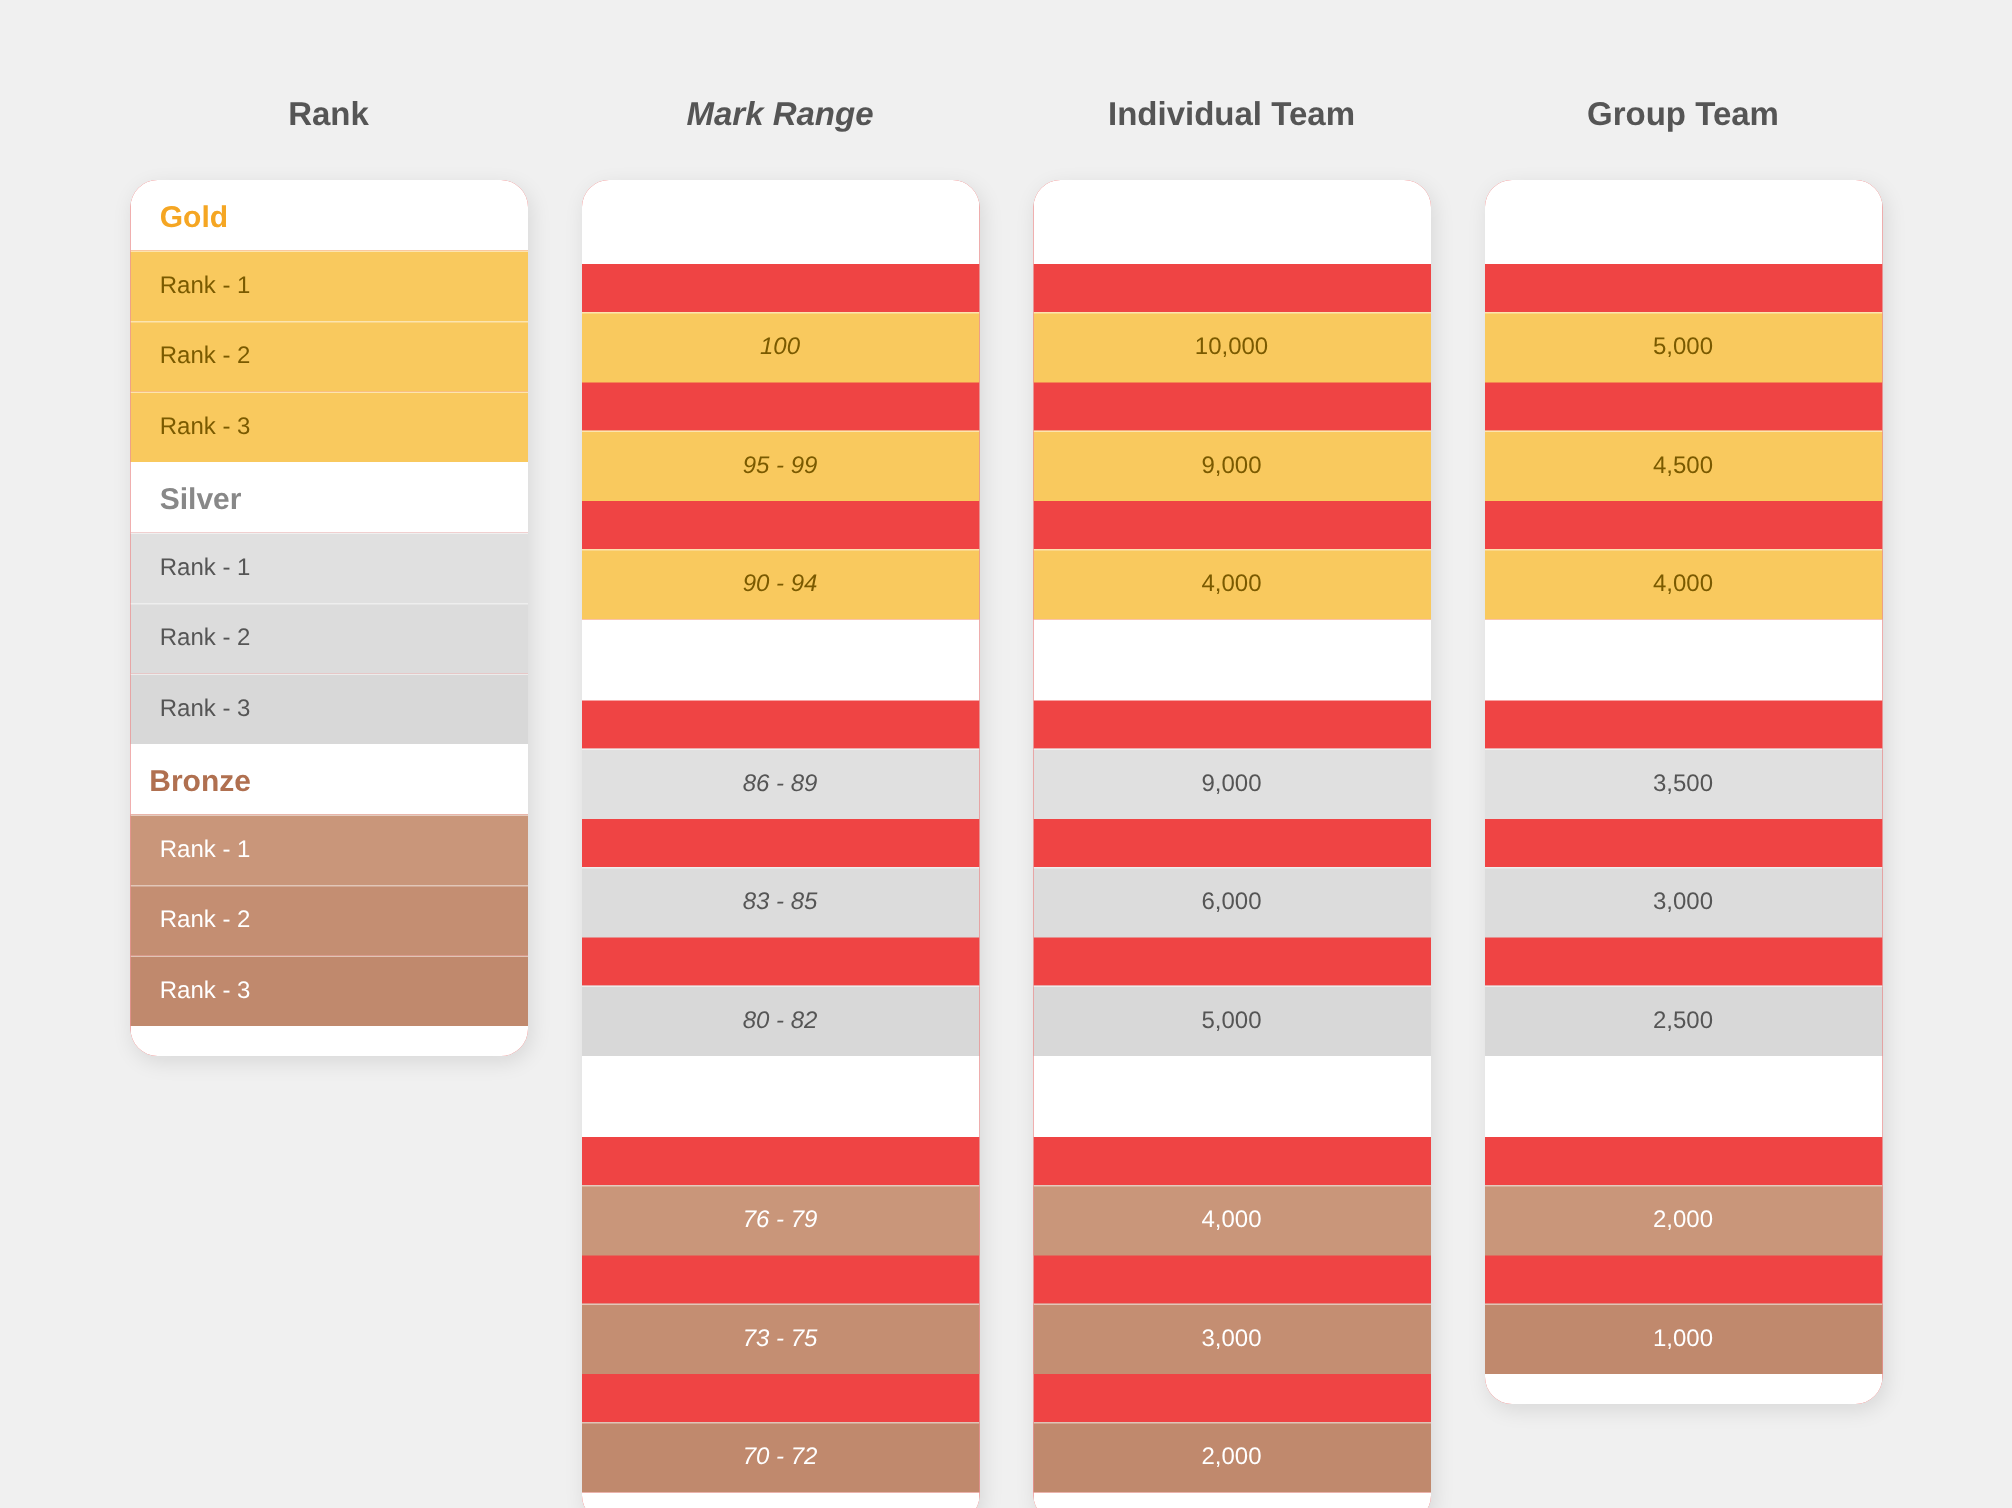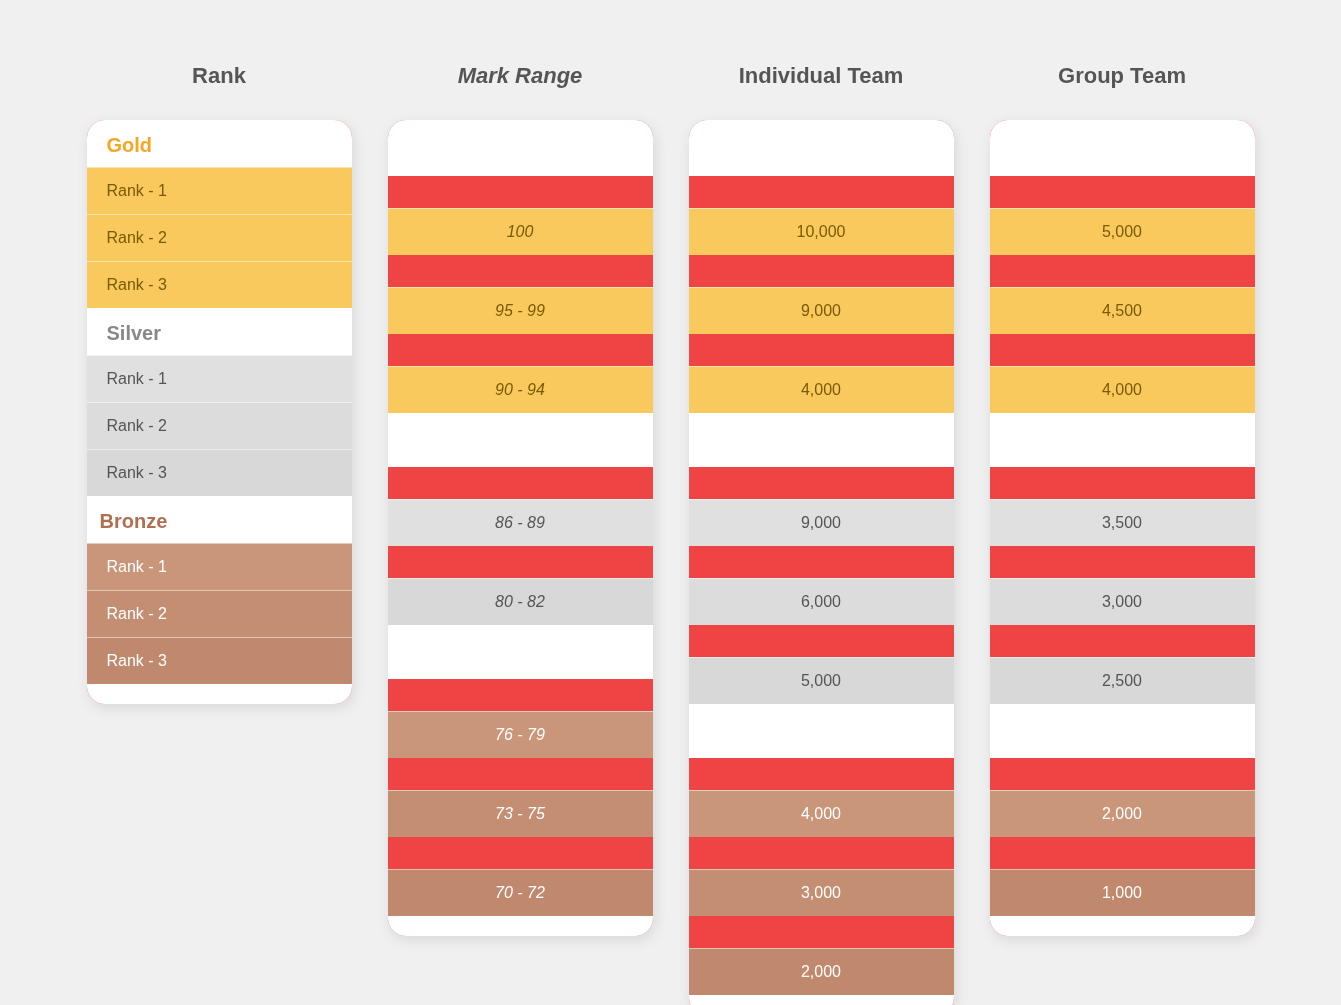--- a/index.html
+++ b/index.html
@@ -186,20 +186,21 @@
 
     <div class="column col-markrange">
       <div class="column-header">Mark Range</div>
       <div class="card">
         <div class="spacer-row" style="min-height:56px;"></div>
         <div class="row-item row-gold-1 centered">100</div>
         <div class="row-item row-gold-2 centered">95 - 99</div>
         <div class="row-item row-gold-3 centered">90 - 94</div>
         <div class="spacer-row" style="min-height:54px;"></div>
         <div class="row-item row-silver-1 centered">86 - 89</div>
+        <div class="row-item row-silver-2 centered">83 - 85</div>
         <div class="row-item row-silver-3 centered">80 - 82</div>
         <div class="spacer-row" style="min-height:54px;"></div>
         <div class="row-item row-bronze-1 centered">76 - 79</div>
         <div class="row-item row-bronze-2 centered">73 - 75</div>
         <div class="row-item row-bronze-3 centered">70 - 72</div>
         <div class="spacer-row"></div>
       </div>
     </div>
 
     <div class="column col-individual">

